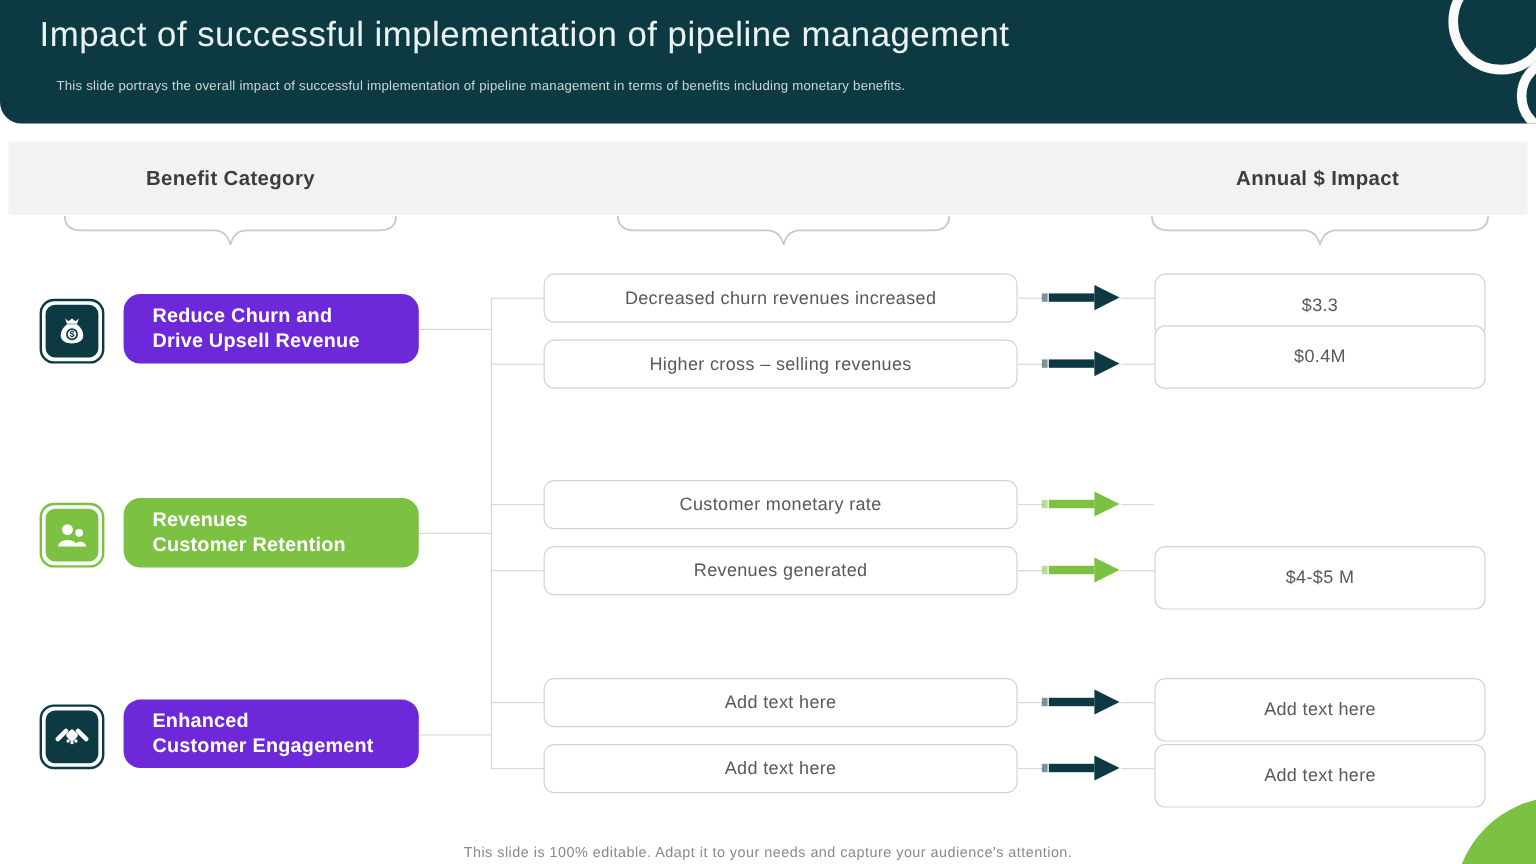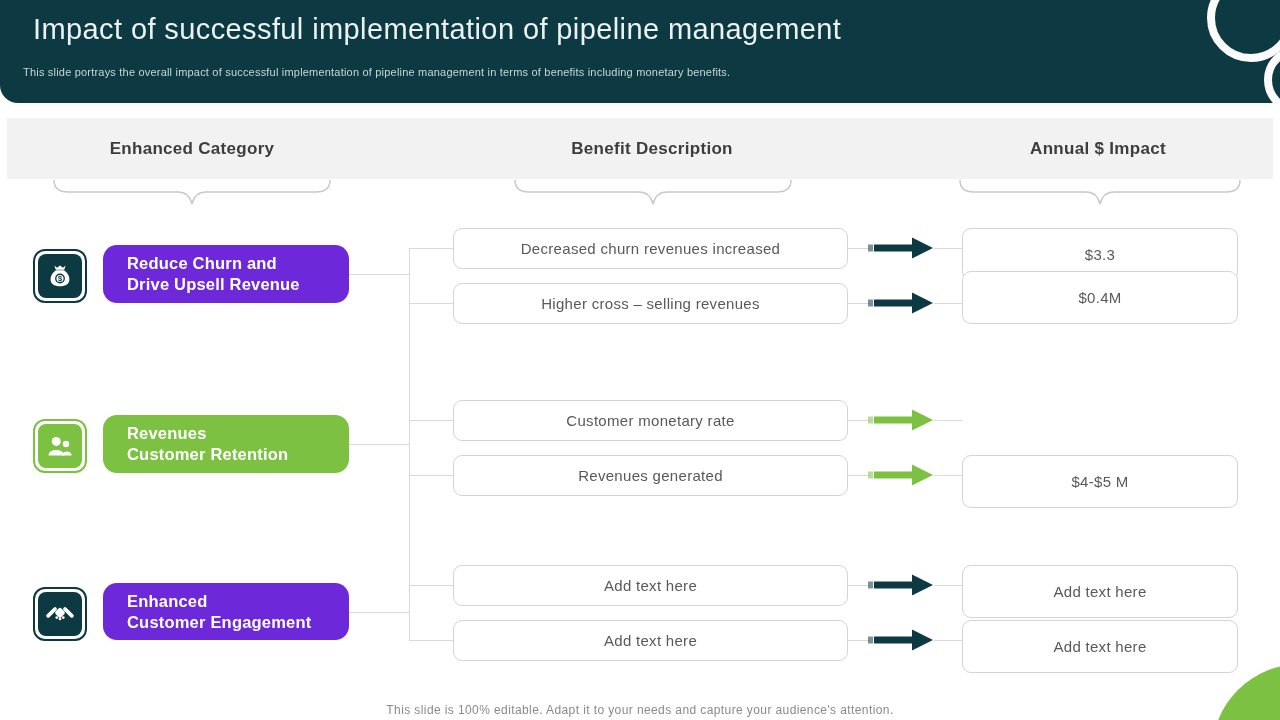--- a/index.html
+++ b/index.html
@@ -4,21 +4,21 @@
 <style>
   html,body{margin:0;padding:0;background:#fff;}
   .slide{position:relative;width:1280px;height:720px;background:#ffffff;overflow:hidden;
          font-family:"Liberation Sans", sans-serif;}
 
   
   .header{position:absolute;left:0;top:0;width:1280px;height:103px;background:#0d3a42;
           border-radius:0 0 0 18px;overflow:hidden;}
   .title{position:absolute;left:33px;top:13px;font-size:29px;font-weight:400;
          color:#eaf3f1;letter-spacing:.4px;white-space:nowrap;}
-  .subtitle{position:absolute;left:23px;top:66px;font-size:11px;color:#c7d7d5;letter-spacing:.2px;text-align:center;}
+  .subtitle{position:absolute;left:47px;top:66px;font-size:11px;color:#c7d7d5;letter-spacing:.2px;text-align:center;}
   .ring{position:absolute;border:8px solid #fbfbfb;border-radius:50%;}
   .ring1{width:72px;height:72px;left:1207px;top:-26px;}
   .ring2{width:52px;height:52px;left:1264px;top:46px;}
 
   
   .band{position:absolute;left:7px;top:118px;width:1266px;height:61px;background:#f2f2f2;}
   .col-head{position:absolute;top:139px;width:280px;text-align:center;font-size:17px;
             font-weight:bold;color:#3d3d3d;letter-spacing:.3px;}
   .col-head.c1{left:52px;} .col-head.c2{left:512px;} .col-head.c3{left:958px;}
   .brace{position:absolute;top:179px;}
@@ -63,22 +63,21 @@
 <div class="slide">
 
   <div class="header">
     <div class="ring ring1"></div>
     <div class="ring ring2"></div>
     <div class="title">Impact of successful implementation of pipeline management</div>
     <div class="subtitle">This slide portrays the overall impact of successful implementation of pipeline management in terms of benefits including monetary benefits.</div>
   </div>
 
   <div class="band"></div>
-  <div class="col-head c1">Enhanced Category</div>
-  <div class="col-head c2">Benefit Description</div>
+  <div class="col-head c1">Benefit Category</div>
   <div class="col-head c3">Annual $ Impact</div>
 
   <svg class="brace b1" width="278" height="27">
     <path d="M1 1 C1 9 6 13 15 13 L125 13 C133 13 137 17 139 25 C141 17 145 13 153 13 L263 13 C272 13 277 9 277 1" fill="none" stroke="#c9c9c9" stroke-width="1.5"></path>
   </svg>
   <svg class="brace b2" width="278" height="27">
     <path d="M1 1 C1 9 6 13 15 13 L125 13 C133 13 137 17 139 25 C141 17 145 13 153 13 L263 13 C272 13 277 9 277 1" fill="none" stroke="#c9c9c9" stroke-width="1.5"></path>
   </svg>
   <svg class="brace b3" width="282" height="27">
     <path d="M1 1 C1 9 6 13 15 13 L127 13 C135 13 139 17 141 25 C143 17 147 13 155 13 L267 13 C276 13 281 9 281 1" fill="none" stroke="#c9c9c9" stroke-width="1.5"></path>

